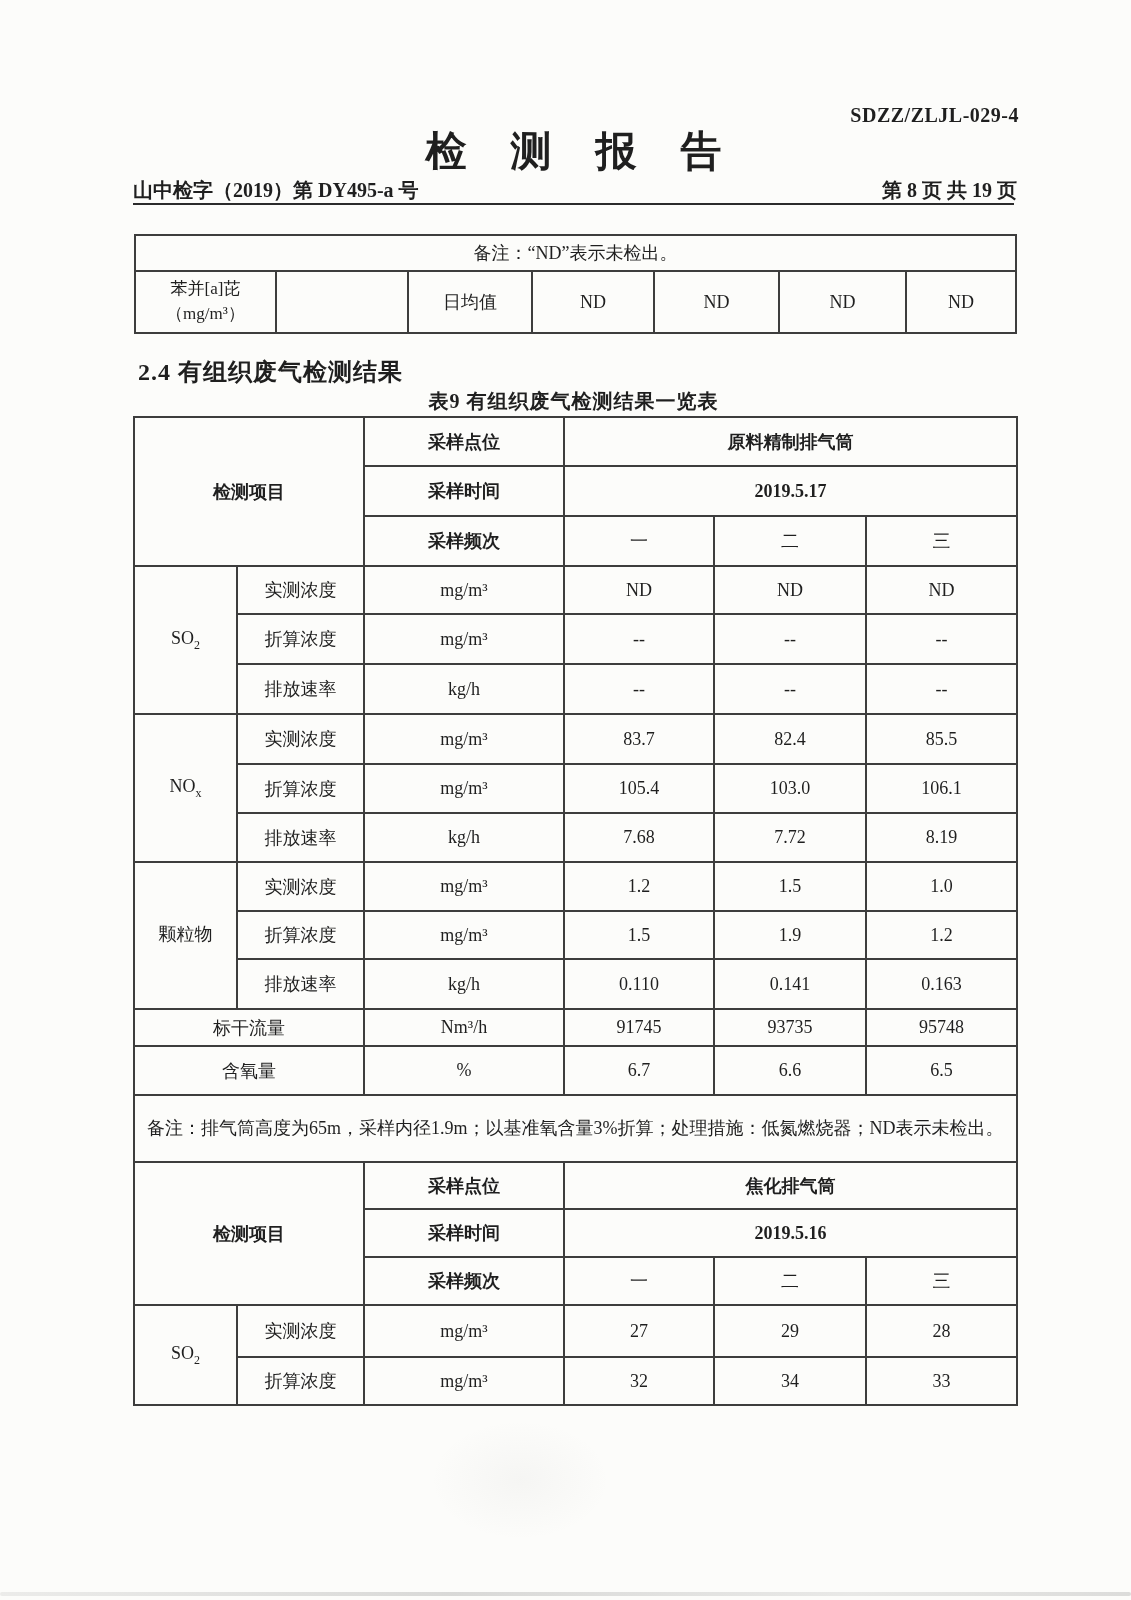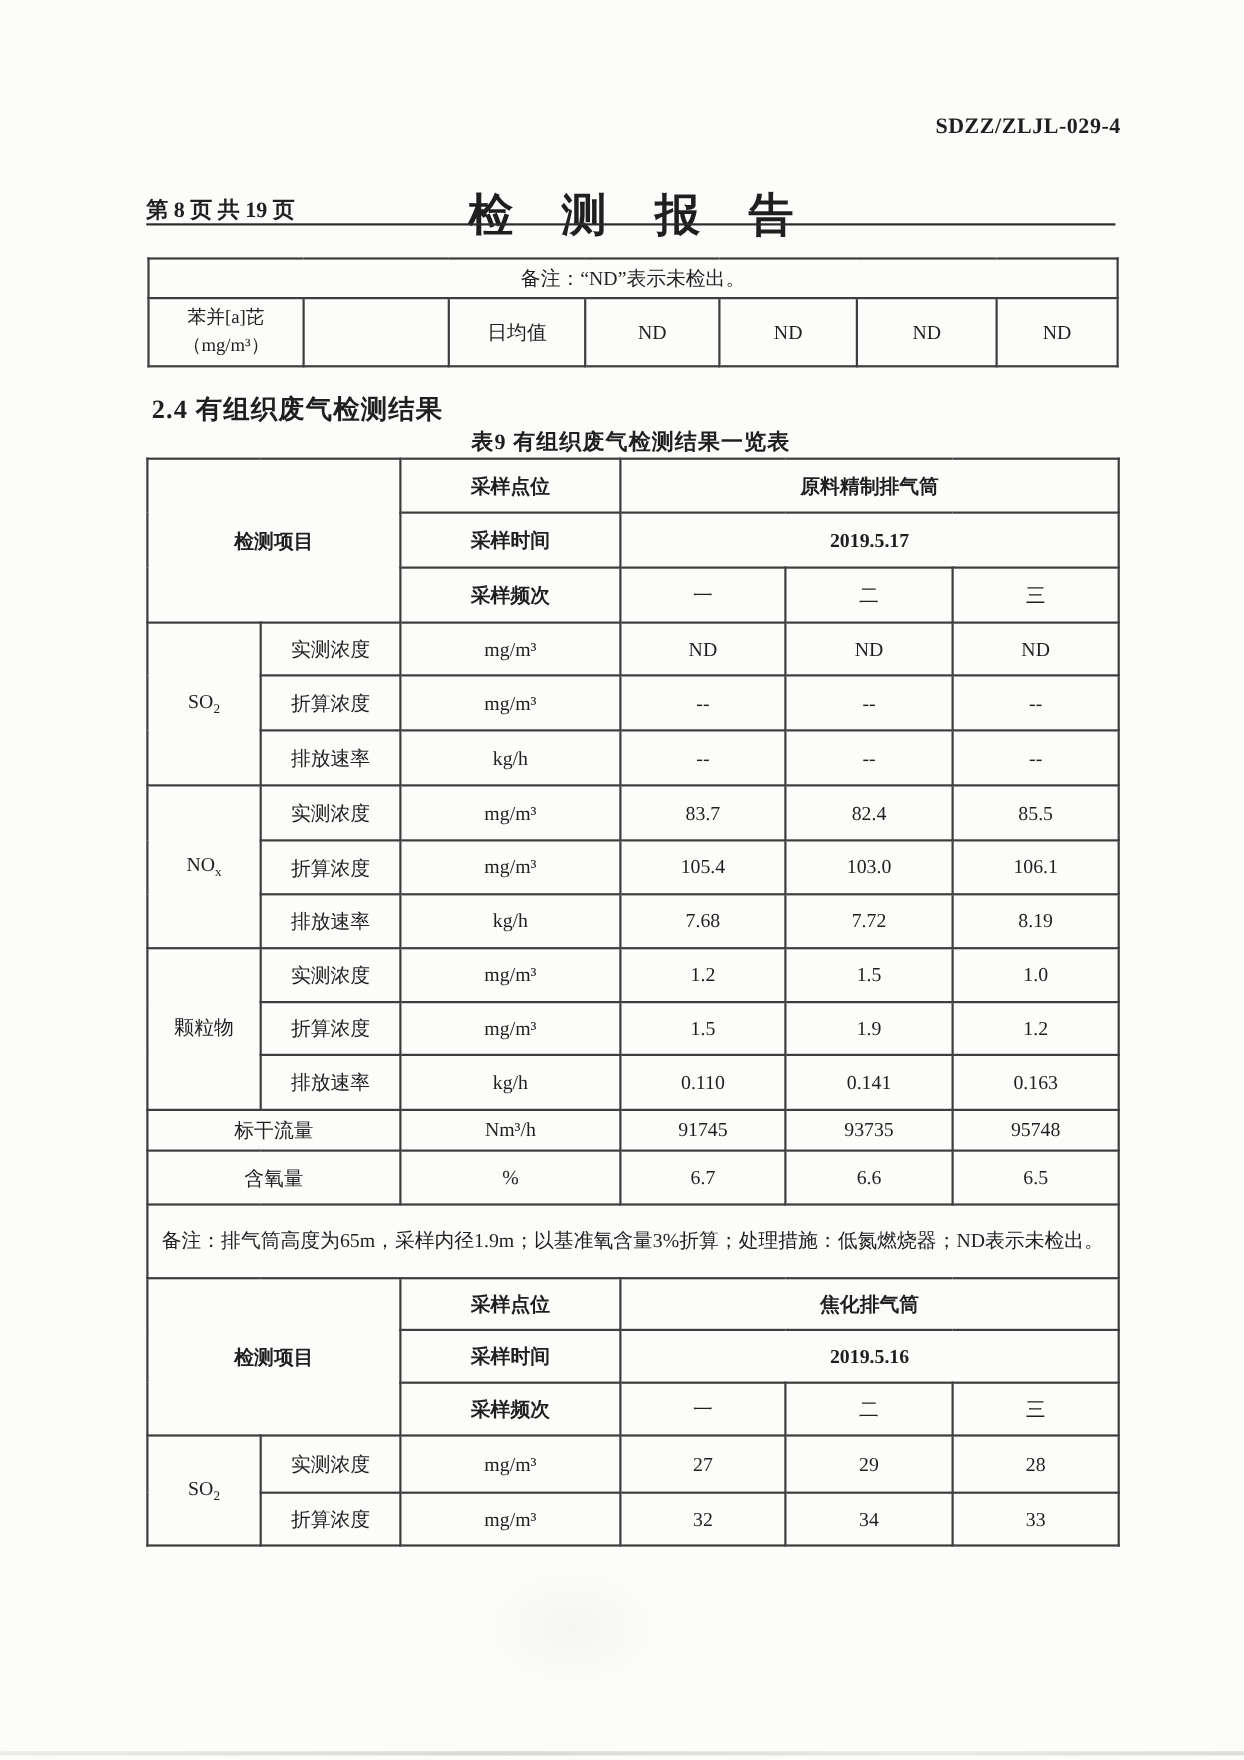--- a/index.html
+++ b/index.html
@@ -25,21 +25,21 @@
     position:absolute;left:3px;top:57px;
     font-family:"Liberation Sans","DejaVu Sans",sans-serif;
     font-weight:bold;font-size:14px;letter-spacing:2px;color:#75787d;
   }
   .doc-code{
     position:absolute;top:104px;right:112px;
     font-weight:bold;font-size:20px;letter-spacing:0.5px;
   }
   .report-title{
     position:absolute;left:133px;top:124px;width:881px;
-    text-align:center;font-size:41px;font-weight:bold;margin-top:44px;
+    text-align:center;font-size:41px;font-weight:bold;
   }
   .report-title span{letter-spacing:44px;margin-left:44px;}
   .ref-row{
     position:absolute;left:133px;top:177px;width:884px;
     display:flex;justify-content:space-between;align-items:baseline;
     font-size:20px;font-weight:bold;
   }
   .header-rule{
     position:absolute;left:133px;top:203px;width:881px;height:2px;
     background:#2b2b2b;
@@ -82,20 +82,21 @@
 <body>
 
 <div class="page">
 
 
   <div class="doc-code">SDZZ/ZLJL-029-4</div>
 
   <div class="report-title"><span>检测报告</span></div>
 
   <div class="ref-row">
+    <span>山中检字（2019）第 DY495-a 号</span>
     <span>第 8 页  共 19 页</span>
   </div>
   <div class="header-rule"></div>
 
   <table class="carryover">
     <colgroup>
       <col style="width:141px">
         <col style="width:132px">
         <col style="width:124px">
       <col style="width:122px">

